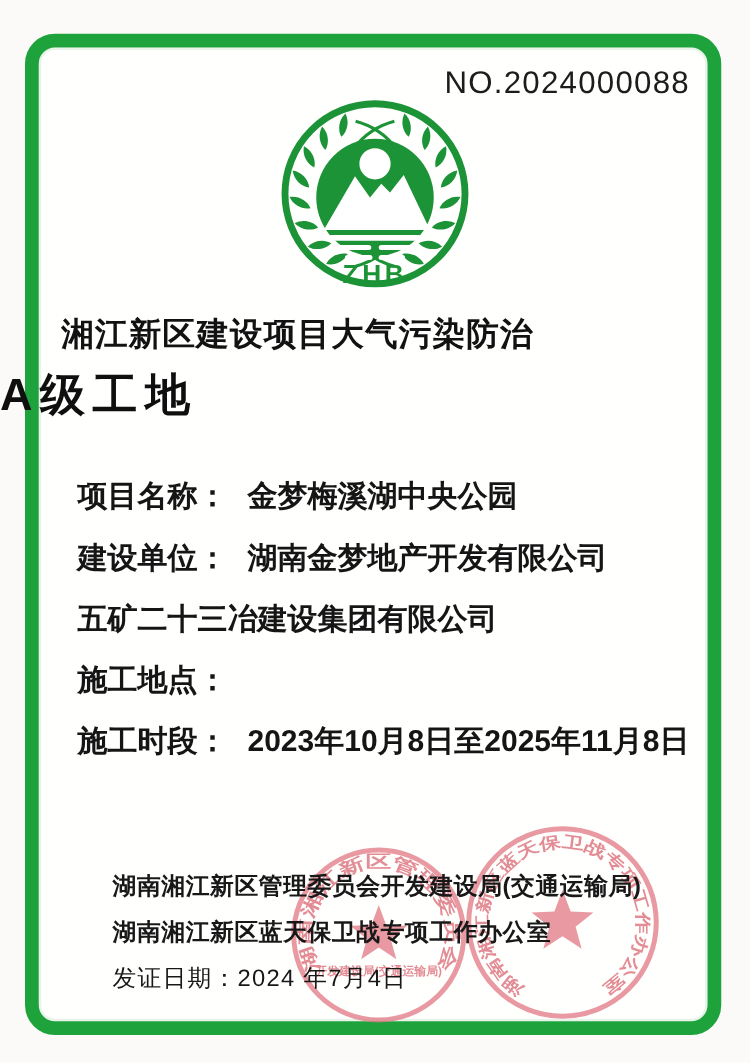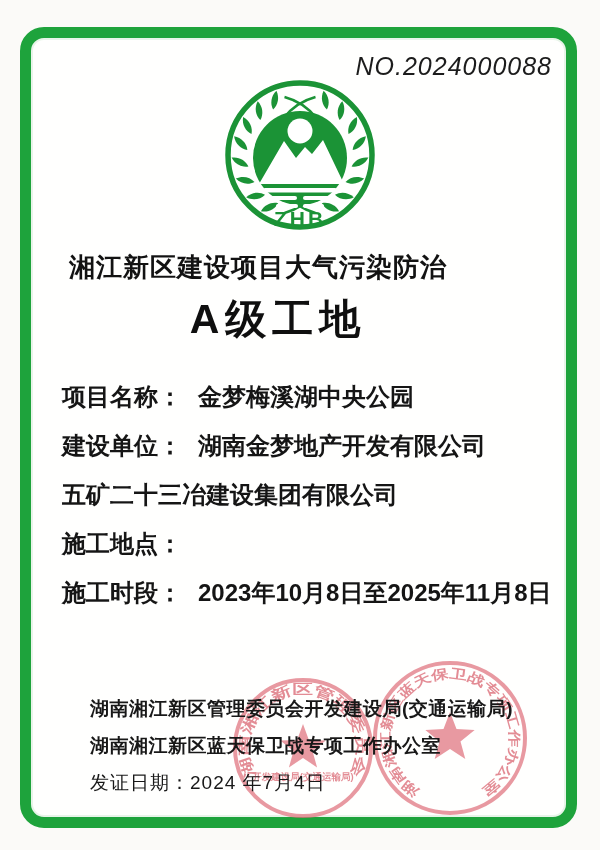--- a/index.html
+++ b/index.html
@@ -9,30 +9,30 @@
     font-family:"Liberation Sans","DejaVu Sans",sans-serif;
     color:#151515;
   }
   .frame{
     position:absolute;left:20px;top:27px;width:535px;height:779px;
     border:11px solid #1ea33c;border-radius:24px;background:#fffffe;
     box-shadow:0 0 0 2px #e8f4e9 inset;
   }
   .serial{
     position:absolute;top:52px;right:48px;
-    font-size:25px;letter-spacing:1px;color:#1c1c1c;z-index:3;font-style:italic;
+    font-size:25px;letter-spacing:1px;color:#1c1c1c;z-index:3;
   }
   .logo-svg{position:absolute;left:222px;top:78px;width:156px;height:156px;z-index:3;}
   .title1{
     position:absolute;left:0;top:250px;width:476px;text-align:center;
-    font-weight:bold;font-size:26px;letter-spacing:1px;color:#121212;z-index:3;margin-left:20px;
+    font-weight:bold;font-size:26px;letter-spacing:1px;color:#121212;z-index:3;
   }
   .title2{
-    position:absolute;left:0;top:292px;width:556px;text-align:center;
-    font-weight:bold;font-size:41px;letter-spacing:6px;color:#0f0f0f;z-index:3;
+    position:absolute;left:0;top:292px;width:556px;
+    font-weight:bold;font-size:36px;letter-spacing:6px;color:#0f0f0f;z-index:3;
   }
   .fields{position:absolute;left:62px;top:372px;width:500px;z-index:3;}
   .field-row{
     height:49px;display:flex;align-items:center;
     font-size:24px;font-weight:bold;color:#151515;white-space:nowrap;
   }
   .field-row .lbl{margin-right:16px;}
   .footer{
     position:absolute;left:90px;top:696px;width:480px;z-index:3;
   }

